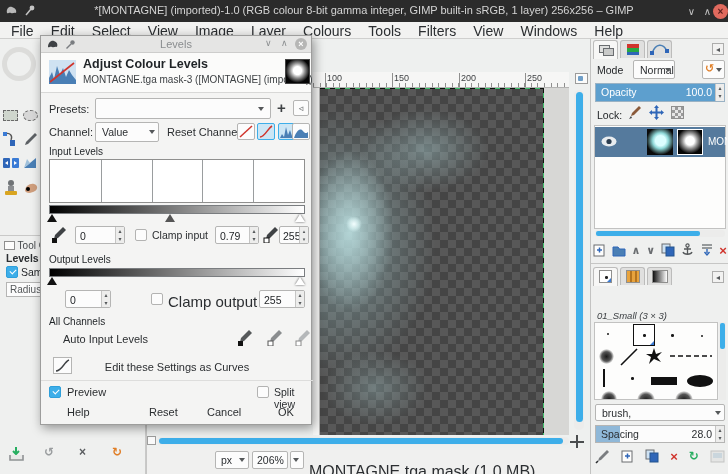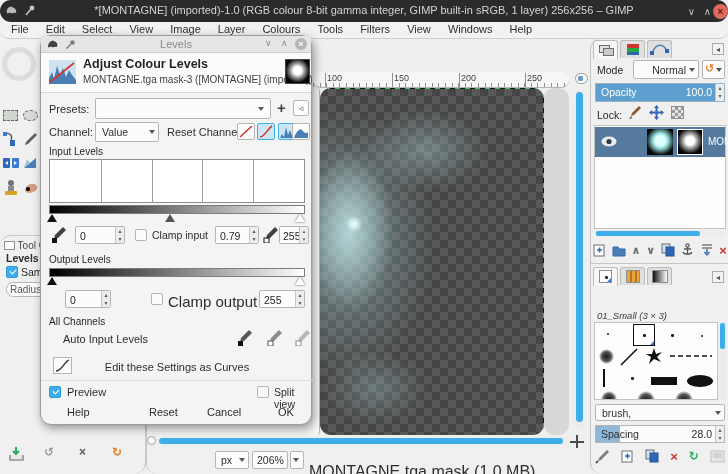--- a/index.html
+++ b/index.html
@@ -1,30 +1,30 @@
 <!DOCTYPE html>
 <html><head>
 <meta charset="utf-8">
 <style>
   * { box-sizing: border-box; margin: 0; padding: 0; }
   html,body { width: 728px; height: 474px; overflow: hidden; }
   body { font-family: "Liberation Sans", "DejaVu Sans", sans-serif; font-size: 11px; color: #232629; background:#eff0ef; }
-  .abs { position: absolute; border-radius: 11px; }
+  .abs { position: absolute; }
   #root { position: relative; width: 728px; height: 474px; background: #eff0ef; }
 
   
   .titlebar { left:0; top:0; width:728px; height:22px; background:#2b2b2b; color:#d8d8d8; }
   .titlebar .title { left:0; right:0; top:4px; text-align:center; font-size:11px; color:#d4d4d4; white-space:nowrap; }
   .tb-ico { top:4px; width:14px; height:14px; color:#b9b9b9; font-size:11px; line-height:14px; text-align:center; }
   .winbtn { top:4px; width:15px; height:15px; color:#c2c2c2; font-size:10px; line-height:15px; text-align:center; }
   .closebtn { background:#e06a5e; border-radius:50%; color:#5a1f1d; font-weight:bold; }
 
   
   .menubar { left:0; top:22px; width:728px; height:17px; background:#f2f2f1; border-bottom:1px solid #cfcfce; padding-left:4px; }
-  .menubar span { display:inline-block; padding:1px 7px; font-size:11px; color:#2b2e31; }
+  .menubar span { display:inline-block; padding:1px 7px; font-size:14px; color:#2b2e31; }
 
   
   .toolbox { left:0; top:39px; width:146px; height:196px; background:#eff0ef; }
   .wilber { left:2px; top:8px; width:34px; height:34px; border:5px solid #dcdcda; border-radius:50%; }
   .tool { width:18px; height:18px; }
   .t-rect { border:1px dashed #6a6a6a; background:#cfd6cd; width:15px; height:11px; margin:3px 0 0 1px; }
   .t-ellipse { border:1px dashed #6a6a6a; background:#d7d7d7; border-radius:50%; width:15px; height:11px; margin:3px 0 0 1px; }
   .checker-mini { background:
      linear-gradient(45deg,#9a9a9a 25%,transparent 25%,transparent 75%,#9a9a9a 75%),
      linear-gradient(45deg,#9a9a9a 25%,transparent 25%,transparent 75%,#9a9a9a 75%);
@@ -297,21 +297,21 @@
         <svg width="23" height="16" viewBox="0 0 23 16">
             <path d="M4 12 C8 2 15 2 19 10" stroke="#4a7fb5" stroke-width="1.5" fill="none"></path>
             <rect x="2" y="10" width="4" height="4" fill="#2f66b8"></rect>
             <rect x="17" y="8" width="4" height="4" fill="#2f66b8"></rect>
           </svg>
       </div>
     </div>
     <div class="dockmenu" style="top:4px;">◂</div>
 
     <div style="position:absolute; left:6px; top:25px; font-size:10.5px;">Mode</div>
-    <div class="combo" style="position:absolute; left:42px; top:21px; width:66px; height:19px; padding:3px 12px 0 6px; text-align:right;">
+    <div class="combo" style="position:absolute; left:42px; top:21px; width:42px; height:19px; padding:3px 12px 0 6px; text-align:right;">
       <span>Normal</span><span class="caret"></span>
     </div>
     <div class="combo" style="position:absolute; left:111px; top:21px; width:23px; height:19px;">
       <span class="orange-r" style="position:absolute; left:2px; top:1px; font-size:11px;">↺</span>
         <span class="caret" style="right:2px;"></span>
     </div>
 
     <div class="slider" style="position:absolute; left:4px; top:44px; width:130px; height:19px;">
       <div class="fill" style="width:120px;"></div>
       <div class="lab" style="color:#fff;">Opacity</div>

